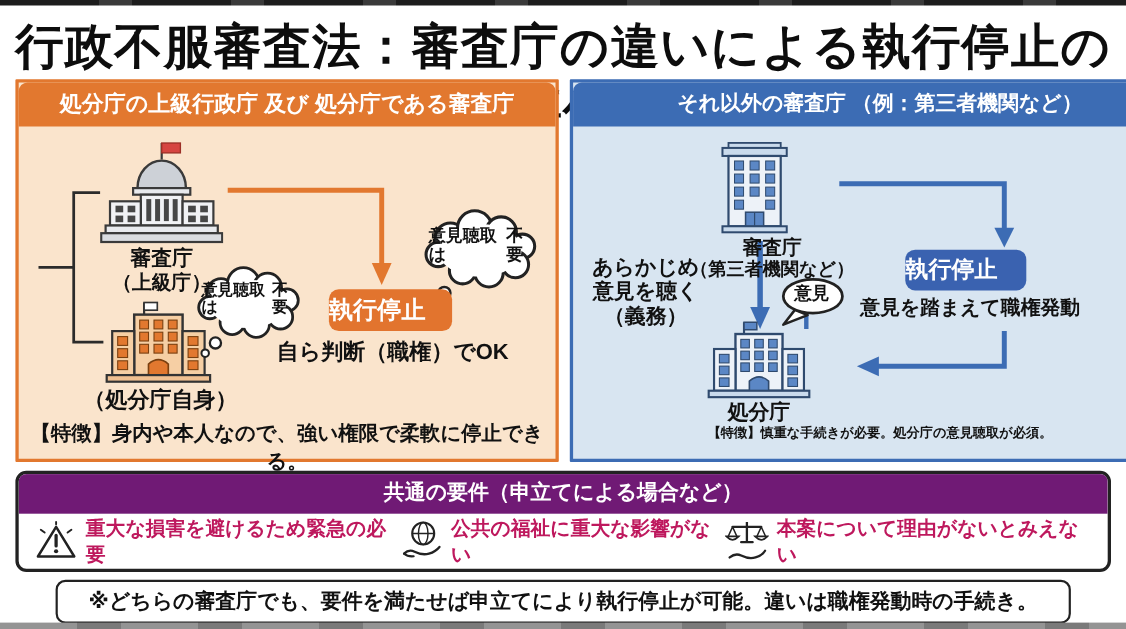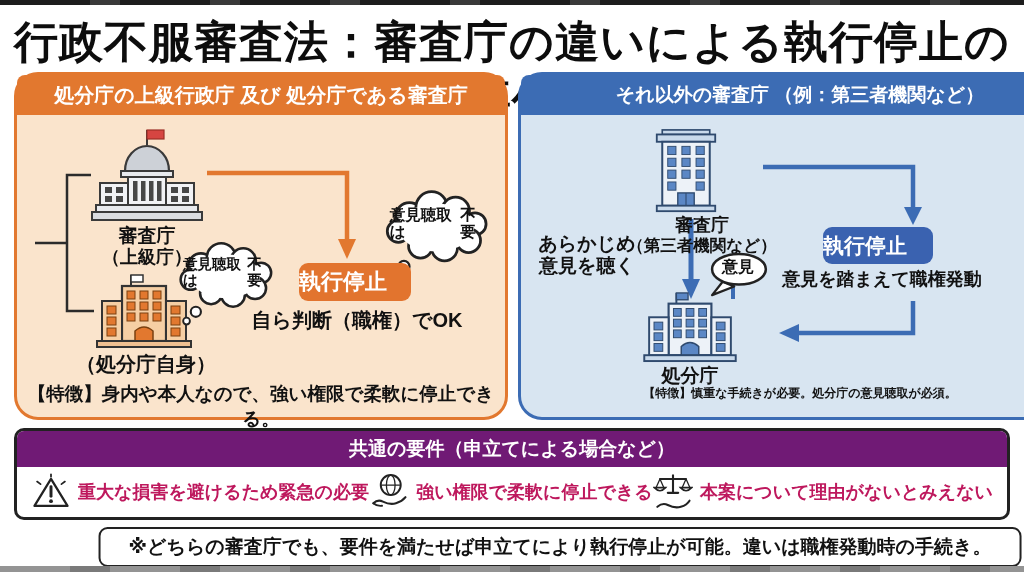--- a/index.html
+++ b/index.html
@@ -5,21 +5,21 @@
   html,body{margin:0;padding:0;background:#fff;}
   .stage{position:relative;width:1024px;height:572px;overflow:hidden;background:#fff;
          font-family:"Liberation Sans","DejaVu Sans",sans-serif;color:#111;}
   .edge-top{position:absolute;left:0;top:0;width:1024px;height:5px;
             background:repeating-linear-gradient(90deg,#1d1d1d 0 90px,#3a3a3a 90px 120px);}
   .edge-bottom{position:absolute;left:0;bottom:0;width:1024px;height:6px;
             background:repeating-linear-gradient(90deg,#949494 0 70px,#7a7a7a 70px 110px);}
   .title{position:absolute;top:13px;left:0;width:1024px;text-align:center;
          font-size:44px;font-weight:800;letter-spacing:1px;color:#0d0d0d;}
   
-  .panel{position:absolute;top:72px;height:348px;border-radius:24px;box-sizing:border-box;}
+  .panel{position:absolute;top:72px;height:348px;border-radius:1px;box-sizing:border-box;}
   .panel.left{left:14px;width:494px;border:3px solid #E2782F;background:#FAE4CC;}
   .panel.right{left:518px;width:564px;border:3px solid #3C6CB4;background:#D8E5F1;}
   .panel-header{height:40px;line-height:40px;text-align:center;color:#fff;font-weight:800;
                 border-radius:8px 8px 0 0;}
   .panel.left .panel-header{background:#E2782F;font-size:20px;}
   .panel.right .panel-header{background:#3C6CB4;font-size:19px;}
   .panel-body{position:relative;width:100%;height:302px;}
   .overlay{position:absolute;left:0;top:0;width:100%;height:100%;pointer-events:none;}
   .bld{position:absolute;}
   .bld svg{width:100%;height:100%;display:block;}
@@ -41,21 +41,21 @@
   .common{position:absolute;left:14px;top:428px;width:996px;height:92px;box-sizing:border-box;
           border:3px solid #222;border-radius:10px;background:#fff;overflow:hidden;}
   .common-header{height:36px;line-height:36px;background:#701a75;color:#fff;text-align:center;
                  font-weight:800;font-size:19px;}
   .common-body{height:50px;display:flex;align-items:center;justify-content:space-between;
                padding:0 14px;}
   .req{display:flex;align-items:center;gap:7px;font-weight:800;font-size:18px;color:#be185d;}
   .req svg{flex:0 0 auto;}
   .footnote{position:absolute;top:527px;left:50%;transform:translateX(-50%);
             background:#fff;border:2.5px solid #222;border-radius:9px;
-            padding:5px 28px;font-size:19px;font-weight:800;white-space:nowrap;color:#111;margin-left:48px;}
+            padding:5px 28px;font-size:19px;font-weight:800;white-space:nowrap;color:#111;}
 </style>
 </head>
 <body>
 
 <div class="stage">
   <div class="edge-top"></div>
   <div class="title">行政不服審査法：審査庁の違いによる執行停止の要件</div>
 
   <section class="panel left">
     <div class="panel-header">処分庁の上級行政庁 及び 処分庁である審査庁</div>
@@ -213,20 +213,21 @@
         </svg>
       </div>
       <div class="lbl" style="left:96px;top:100px;width:170px;">
         <div style="font-size:18px;">審査庁</div>
         <div style="font-size:16.5px;">（第三者機関など）</div>
       </div>
 
       <div class="lbl" style="left:4px;top:118px;width:124px;font-size:19px;">
         <div>あらかじめ</div>
         <div>意見を聴く</div>
+        <div>（義務）</div>
       </div>
 
       <div class="speech" style="left:186px;top:136px;width:62px;height:48px;">
         <svg viewBox="0 0 64 50">
           <path d="M16 32 L5 46 L28 37 Z" fill="#fff" stroke="#222" stroke-width="2.4" stroke-linejoin="round"></path>
           <ellipse cx="33" cy="19" rx="28" ry="16" fill="#fff" stroke="#222" stroke-width="2.6"></ellipse>
         </svg>
         <div class="speech-text" style="font-size:16px;">意見</div>
       </div>
 
@@ -280,21 +281,21 @@
         <span>重大な損害を避けるため緊急の必要</span>
       </div>
       <div class="req">
         <svg width="40" height="40" viewBox="0 0 46 46">
           <circle cx="25" cy="15" r="11.5" fill="#fff" stroke="#222" stroke-width="2.2"></circle>
           <ellipse cx="25" cy="15" rx="5" ry="11.5" fill="none" stroke="#222" stroke-width="1.5"></ellipse>
           <line x1="13.5" y1="15" x2="36.5" y2="15" stroke="#222" stroke-width="1.5"></line>
           <path d="M5 36 Q10 31 16 34 Q24 38 31 36 Q38 34 42 29" fill="none" stroke="#222" stroke-width="2.4" stroke-linecap="round"></path>
           <path d="M5 36 Q9 39.5 15 38.8" fill="none" stroke="#222" stroke-width="2.2" stroke-linecap="round"></path>
         </svg>
-        <span>強い権限で柔軟に停止できる</span>
+        <span>公共の福祉に重大な影響がない</span>
       </div>
       <div class="req">
         <svg width="40" height="40" viewBox="0 0 46 46">
           <line x1="23" y1="3" x2="23" y2="24" stroke="#222" stroke-width="2.4"></line>
           <line x1="8" y1="8" x2="38" y2="8" stroke="#222" stroke-width="2.4" stroke-linecap="round"></line>
           <path d="M8 8 L3.5 18 M8 8 L12.5 18" fill="none" stroke="#222" stroke-width="1.5"></path>
           <path d="M1.5 18 Q8 25 14.5 18 Z" fill="#fff" stroke="#222" stroke-width="1.8"></path>
           <path d="M38 8 L33.5 18 M38 8 L42.5 18" fill="none" stroke="#222" stroke-width="1.5"></path>
           <path d="M31.5 18 Q38 25 44.5 18 Z" fill="#fff" stroke="#222" stroke-width="1.8"></path>
           <line x1="17" y1="24" x2="29" y2="24" stroke="#222" stroke-width="2.4" stroke-linecap="round"></line>

